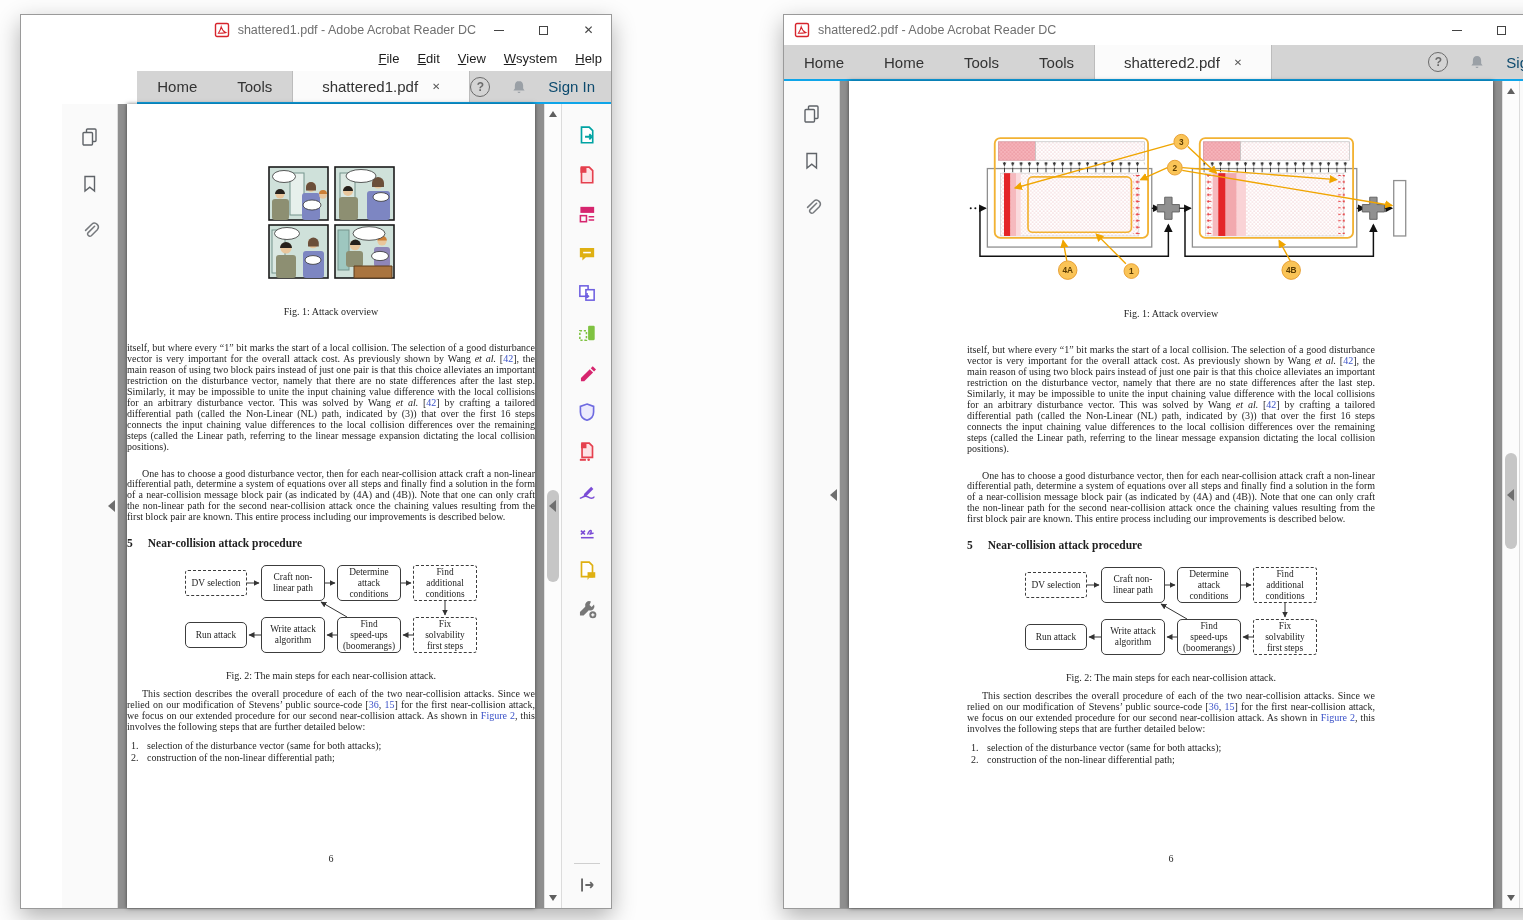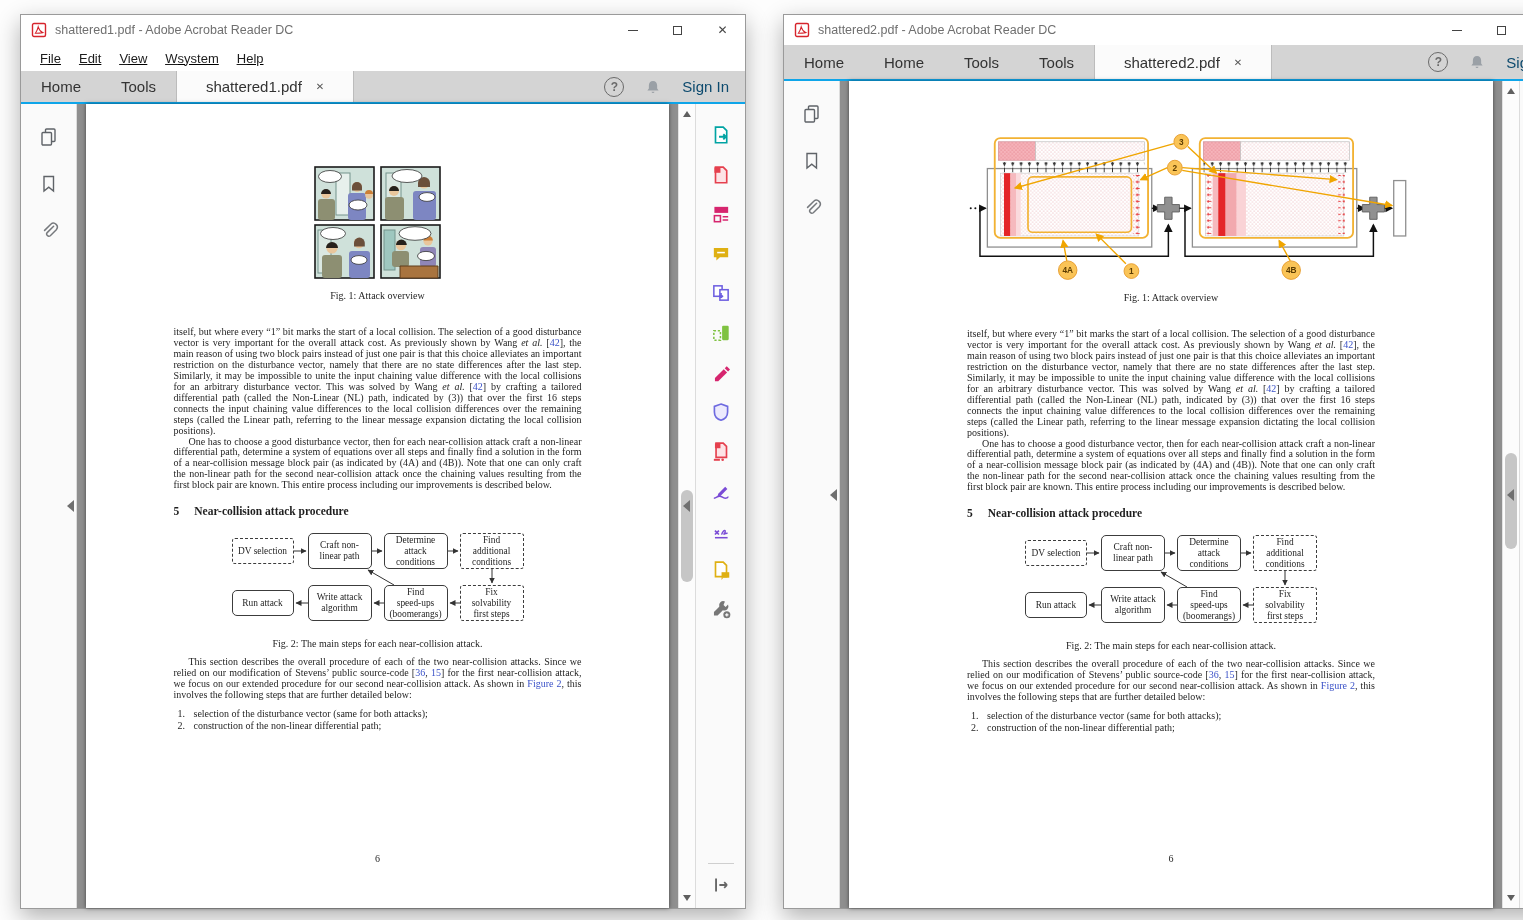--- a/index.html
+++ b/index.html
@@ -4,33 +4,33 @@
 <style>
   * { box-sizing: border-box; margin: 0; padding: 0; }
   html,body { background:#fdfdfd; }
   .stage { position:relative; width:1523px; height:920px; background:#fdfdfd; overflow:hidden;
            font-family:"Liberation Sans", sans-serif; }
 
   
   .window { position:absolute; top:14px; height:895px; background:#fff;
             border:1px solid #9a9a9a; box-shadow:0 8px 22px rgba(0,0,0,.30);
             display:flex; flex-direction:column; }
-  #win1 { left:20px;  width:726px; }
+  #win1 { left:20px;  width:592px;align-items:flex-end; }
   #win2 { left:783px; width:787px; }
 
   .titlebar { height:30px; flex:0 0 30px; display:flex; align-items:center; background:#fff; }
   .titlebar .appicon { margin:0 8px 0 10px; width:16px; height:16px; }
   .titlebar .title { font-size:12.5px; color:#6f6f6f; flex:1; white-space:nowrap; }
   .winbtn { width:45px; height:30px; display:flex; align-items:center; justify-content:center;
             color:#444; font-size:12px; }
   .min-bar { width:10px; height:1px; background:#444; display:inline-block; }
   .max-box { width:9px; height:9px; border:1px solid #444; display:inline-block; }
 
   .menubar { height:26px; flex:0 0 26px; display:flex; align-items:center; padding-left:10px;
-             background:#fff;text-decoration:underline; }
+             background:#fff; }
   .menu-item { font-size:13px; color:#1c1c1c; padding:3px 9px; }
   .menu-item .u { text-decoration:underline; }
 
   .tabbar { flex:0 0 33px; height:33px; background:#d4d4d4; display:flex; align-items:stretch;
             border-bottom:2px solid #0ea5e9; }
   #win2 .tabbar { flex:0 0 36px; height:36px; }
   .tab { display:flex; align-items:center; padding:0 20px; font-size:15px; color:#333; }
   .tab.doc { background:#fbfbfb; border-left:1px solid #bcbcbc; border-right:1px solid #bcbcbc;
              min-width:178px; justify-content:center; gap:14px; }
   .tab.doc .x { font-size:10px; color:#555; }
@@ -67,22 +67,22 @@
                     border-right:7px solid #6f6f6f; }
   .rail-bottom { position:absolute; bottom:12px; left:0; right:0; display:flex; flex-direction:column;
                  align-items:center; gap:10px; }
   .rail-divider { width:26px; height:1px; background:#cfcfcf; }
 
   
   .content { width:408px; margin:0 auto; }
   #win1 .content { padding-top:62px; }
   #win2 .content { padding-top:46px; }
   .figwrap { text-align:center; }
-  .figcaption { font-size:10px; text-align:center; margin-top:8px; }
-  .bodytext { font-size:10px; line-height:10.95px; text-align:justify; }
+  .figcaption { font-size:10px; text-align:center; margin-top:24px; }
+  .bodytext { font-size:10px; line-height:10.95px; text-align:justify;margin-top:16px; }
   .p1 { margin-top:26px; }
   .indent { text-indent:15px; }
   .ref { color:#3b52c8; }
   .sec-heading { margin-top:14px; font-size:11.5px; font-weight:bold; display:flex; gap:15px; }
   .flowchart { position:relative; width:292px; height:92px; margin:16px auto 0; }
   .flowchart svg.arrows { position:absolute; inset:0; }
   .fbox { position:absolute; background:#fff; border:1px solid #3c3c3c; border-radius:5px;
           font-size:9.4px; line-height:1.18; display:flex; align-items:center; justify-content:center;
           text-align:center; white-space:pre-line; font-family:"Liberation Serif", serif; }
   .fbox.dashed { border-style:dashed; border-radius:3px; }

